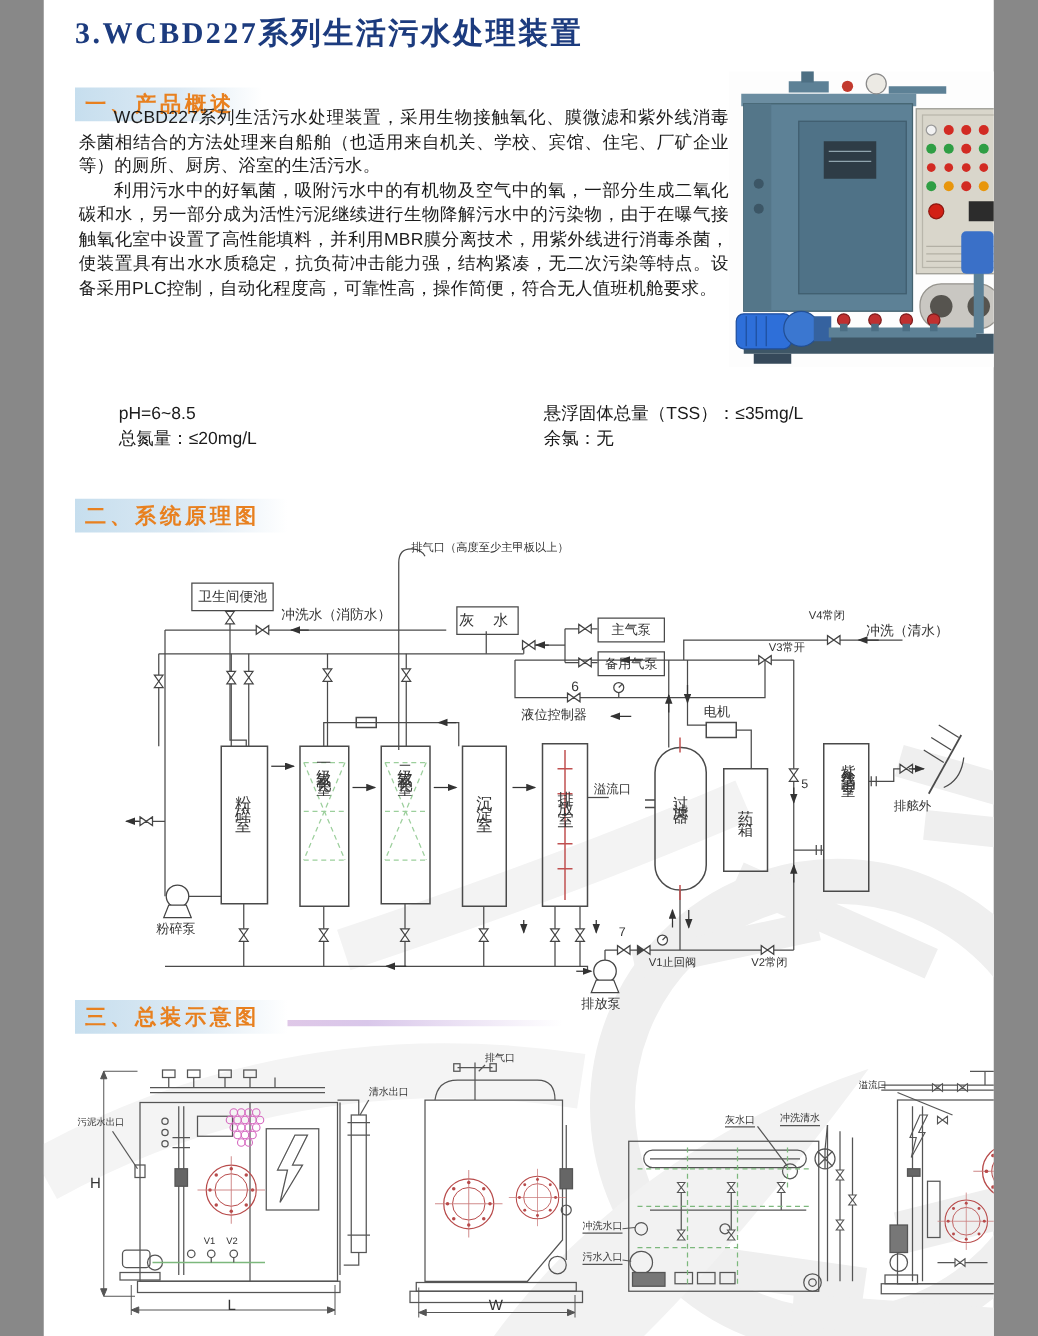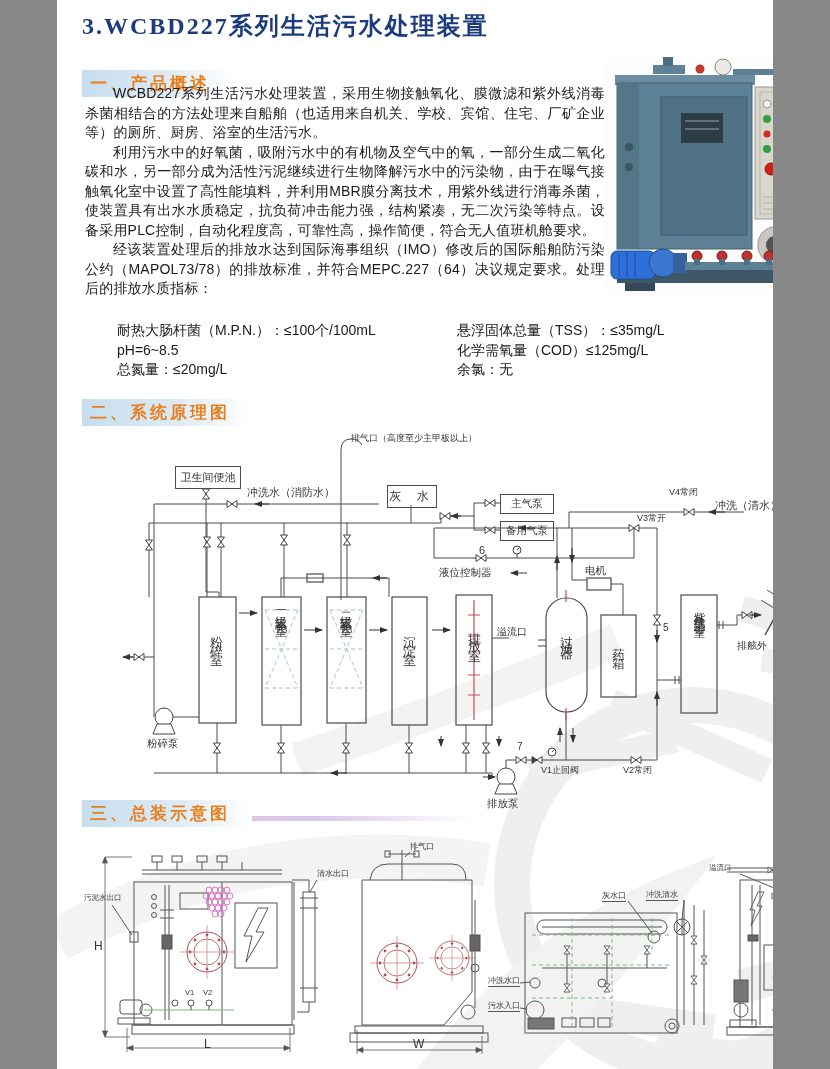--- a/index.html
+++ b/index.html
@@ -1,17 +1,17 @@
 <!DOCTYPE html>
 <html><head>
 <meta charset="utf-8">
 <style>
   html,body{margin:0;padding:0;background:#888;}
   .page{position:relative;width:716px;height:1069px;background:#ffffff;overflow:hidden;
-        font-family:"Liberation Sans","DejaVu Sans",sans-serif;color:#1a1a1a;margin:0 auto;}
+        font-family:"Liberation Sans","DejaVu Sans",sans-serif;color:#1a1a1a;margin:0 auto;padding-left:44px;}
   .layer{position:absolute;z-index:1;}
   
   .title{position:absolute;left:25px;top:10px;font-family:"Liberation Serif","DejaVu Serif",serif;
          font-weight:bold;font-size:24px;letter-spacing:2px;color:#1c3b7e;z-index:2;}
   
   .sec-bar{position:absolute;left:25px;height:27px;line-height:27px;padding:0 22px 0 8px;
            background:linear-gradient(90deg,#c6deee 0%,#ddeaf4 55%,#ffffff 100%);
            color:#e8801f;font-weight:bold;font-size:17px;letter-spacing:3px;z-index:2;white-space:nowrap;}
   .bar1{top:50px;margin-top:20px;} .bar2{top:399px;} .bar3{top:800px;}
   .pinkline{position:absolute;left:25px;top:816px;width:390px;height:5px;z-index:1;
@@ -59,32 +59,29 @@
 
   <div class="title">3.WCBD227系列生活污水处理装置</div>
 
   <div class="sec-bar bar1">
     <span>一、产品概述</span>
   </div>
 
   <div class="overview">
     <p>WCBD227系列生活污水处理装置，采用生物接触氧化、膜微滤和紫外线消毒杀菌相结合的方法处理来自船舶（也适用来自机关、学校、宾馆、住宅、厂矿企业等）的厕所、厨房、浴室的生活污水。</p>
     <p>利用污水中的好氧菌，吸附污水中的有机物及空气中的氧，一部分生成二氧化碳和水，另一部分成为活性污泥继续进行生物降解污水中的污染物，由于在曝气接触氧化室中设置了高性能填料，并利用MBR膜分离技术，用紫外线进行消毒杀菌，使装置具有出水水质稳定，抗负荷冲击能力强，结构紧凑，无二次污染等特点。设备采用PLC控制，自动化程度高，可靠性高，操作简便，符合无人值班机舱要求。</p>
-    <p>经该装置处理后的排放水达到国际海事组织（IMO）修改后的国际船舶防污染公约（MAPOL73/78）的排放标准，并符合MEPC.227（64）决议规定要求。处理后的排放水质指标：</p>
   </div>
 
   <div class="indicators">
     <div class="ind-col ind-left">
-      <div>耐热大肠杆菌（M.P.N.）：≤100个/100mL</div>
       <div>pH=6~8.5</div>
       <div>总氮量：≤20mg/L</div>
     </div>
     <div class="ind-col ind-right">
       <div>悬浮固体总量（TSS）：≤35mg/L</div>
-      <div>化学需氧量（COD）≤125mg/L</div>
       <div>余氯：无</div>
     </div>
   </div>
 
   <div class="photo">
     <svg width="280" height="237" viewBox="0 0 280 237">
       <rect x="0" y="0" width="280" height="237" fill="#fdfdfd"></rect>
 
       <rect x="12" y="210" width="255" height="16" fill="#3e5666"></rect>
       <rect x="20" y="226" width="30" height="8" fill="#36495a"></rect>

